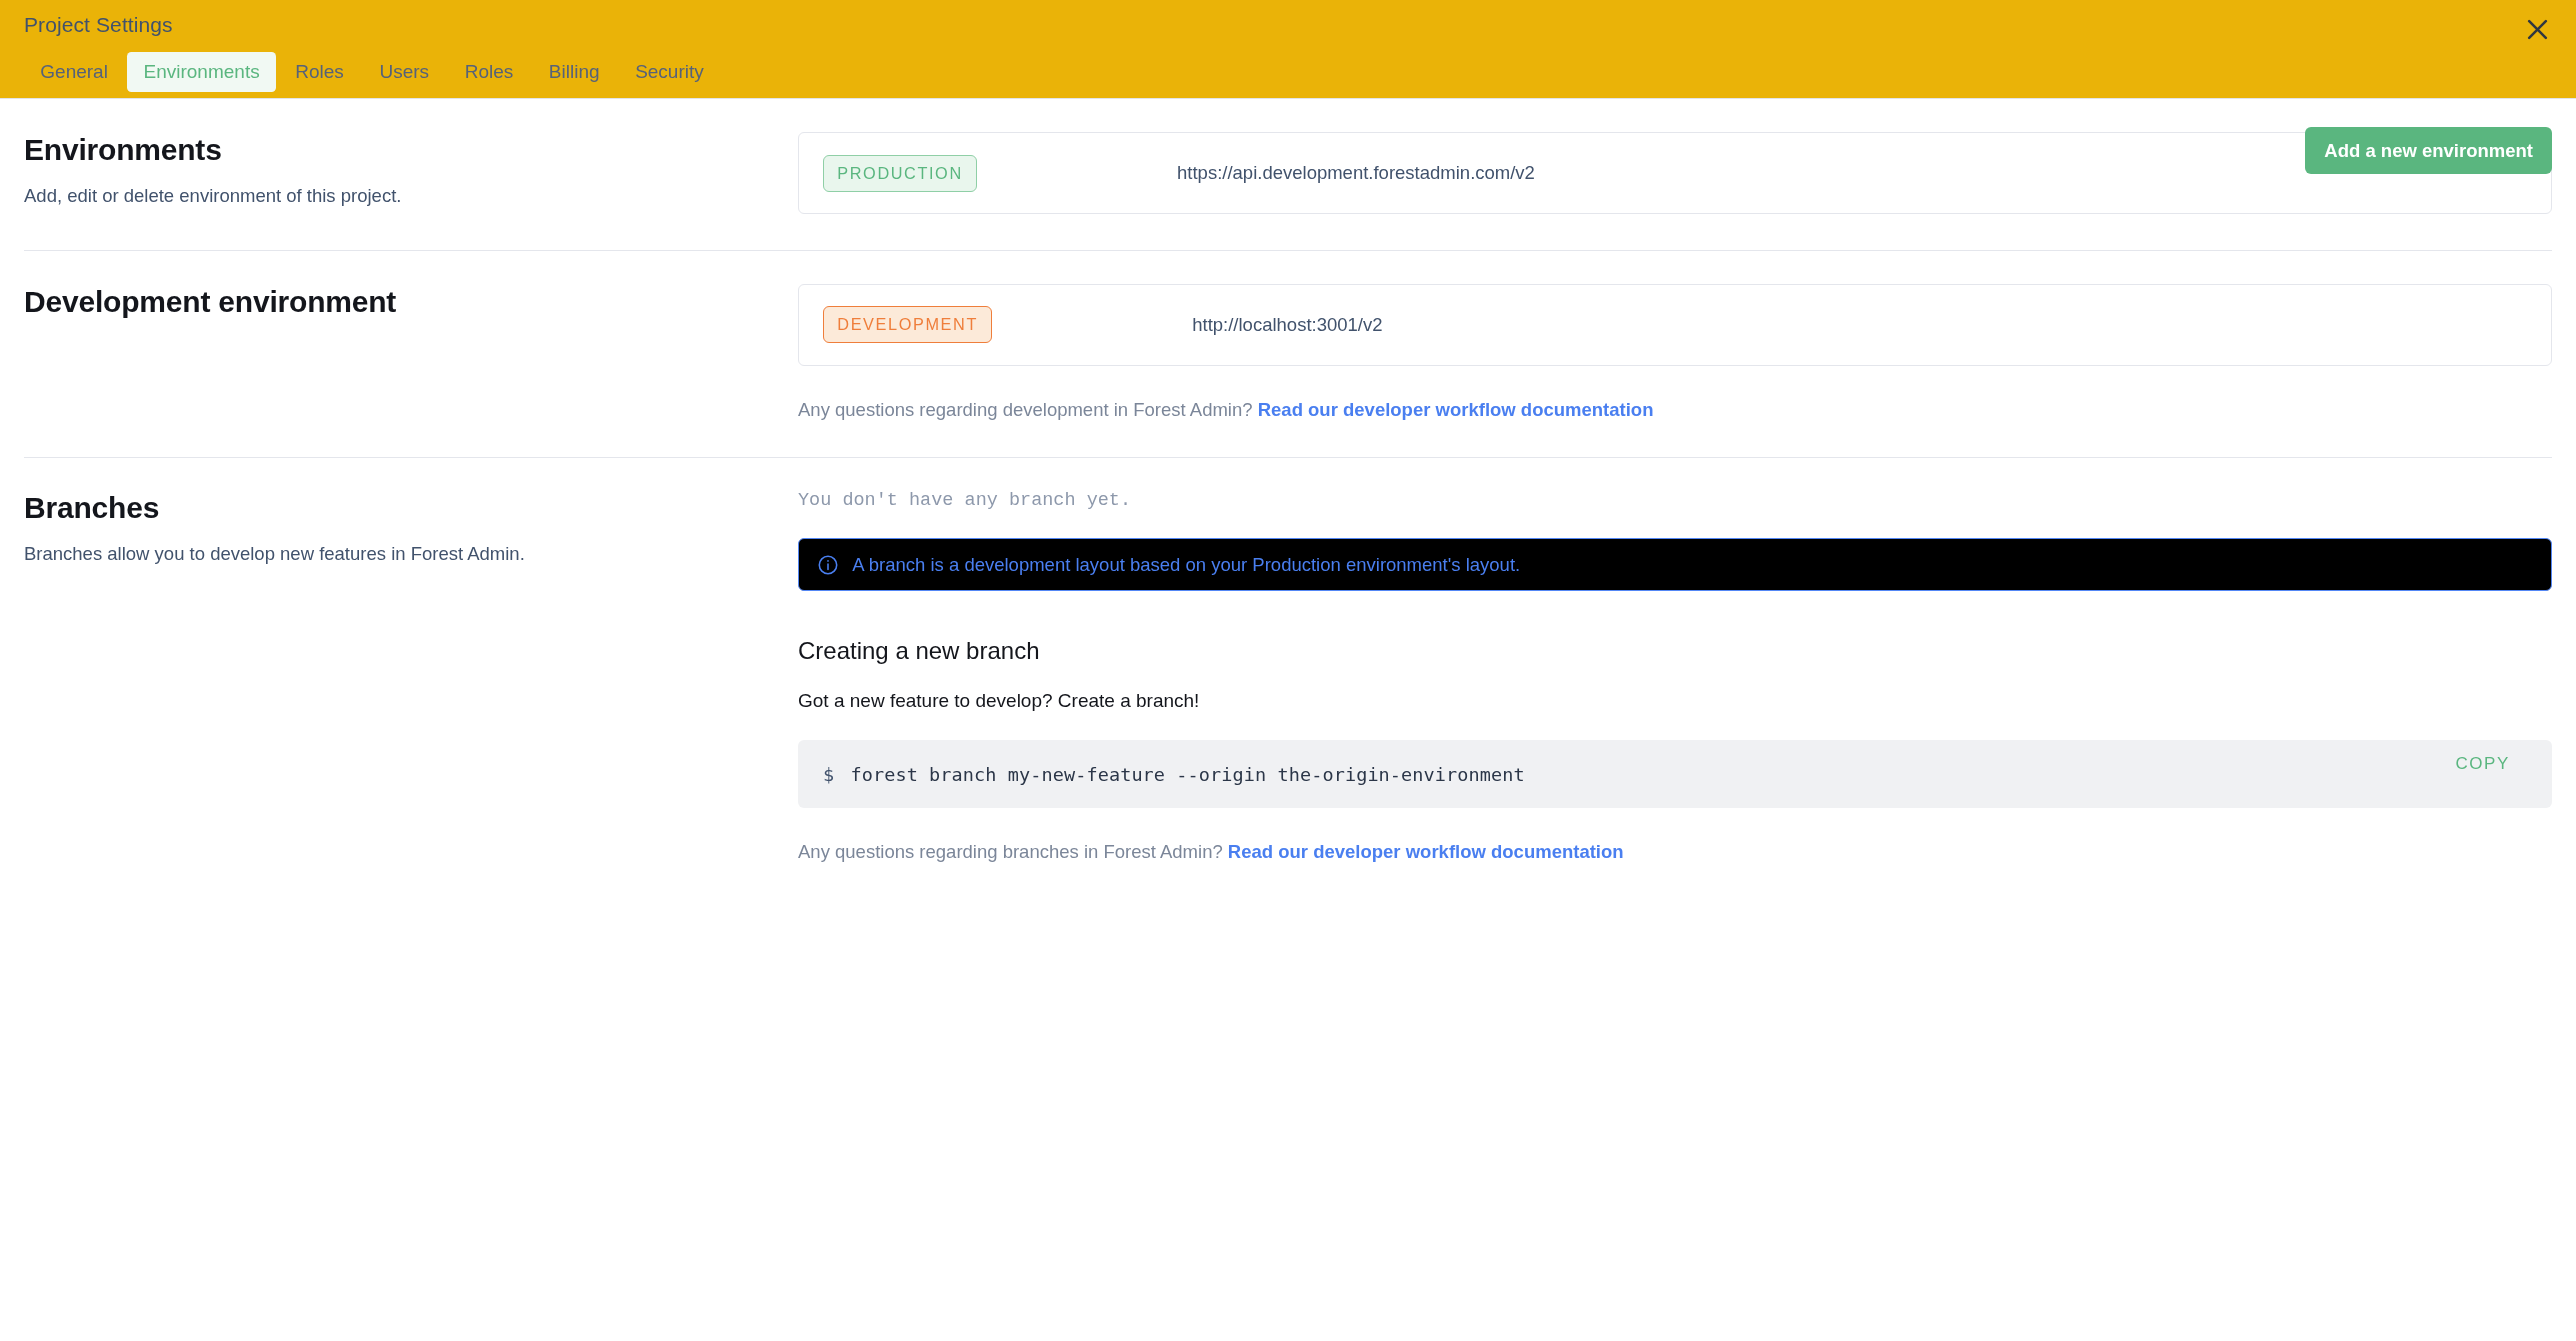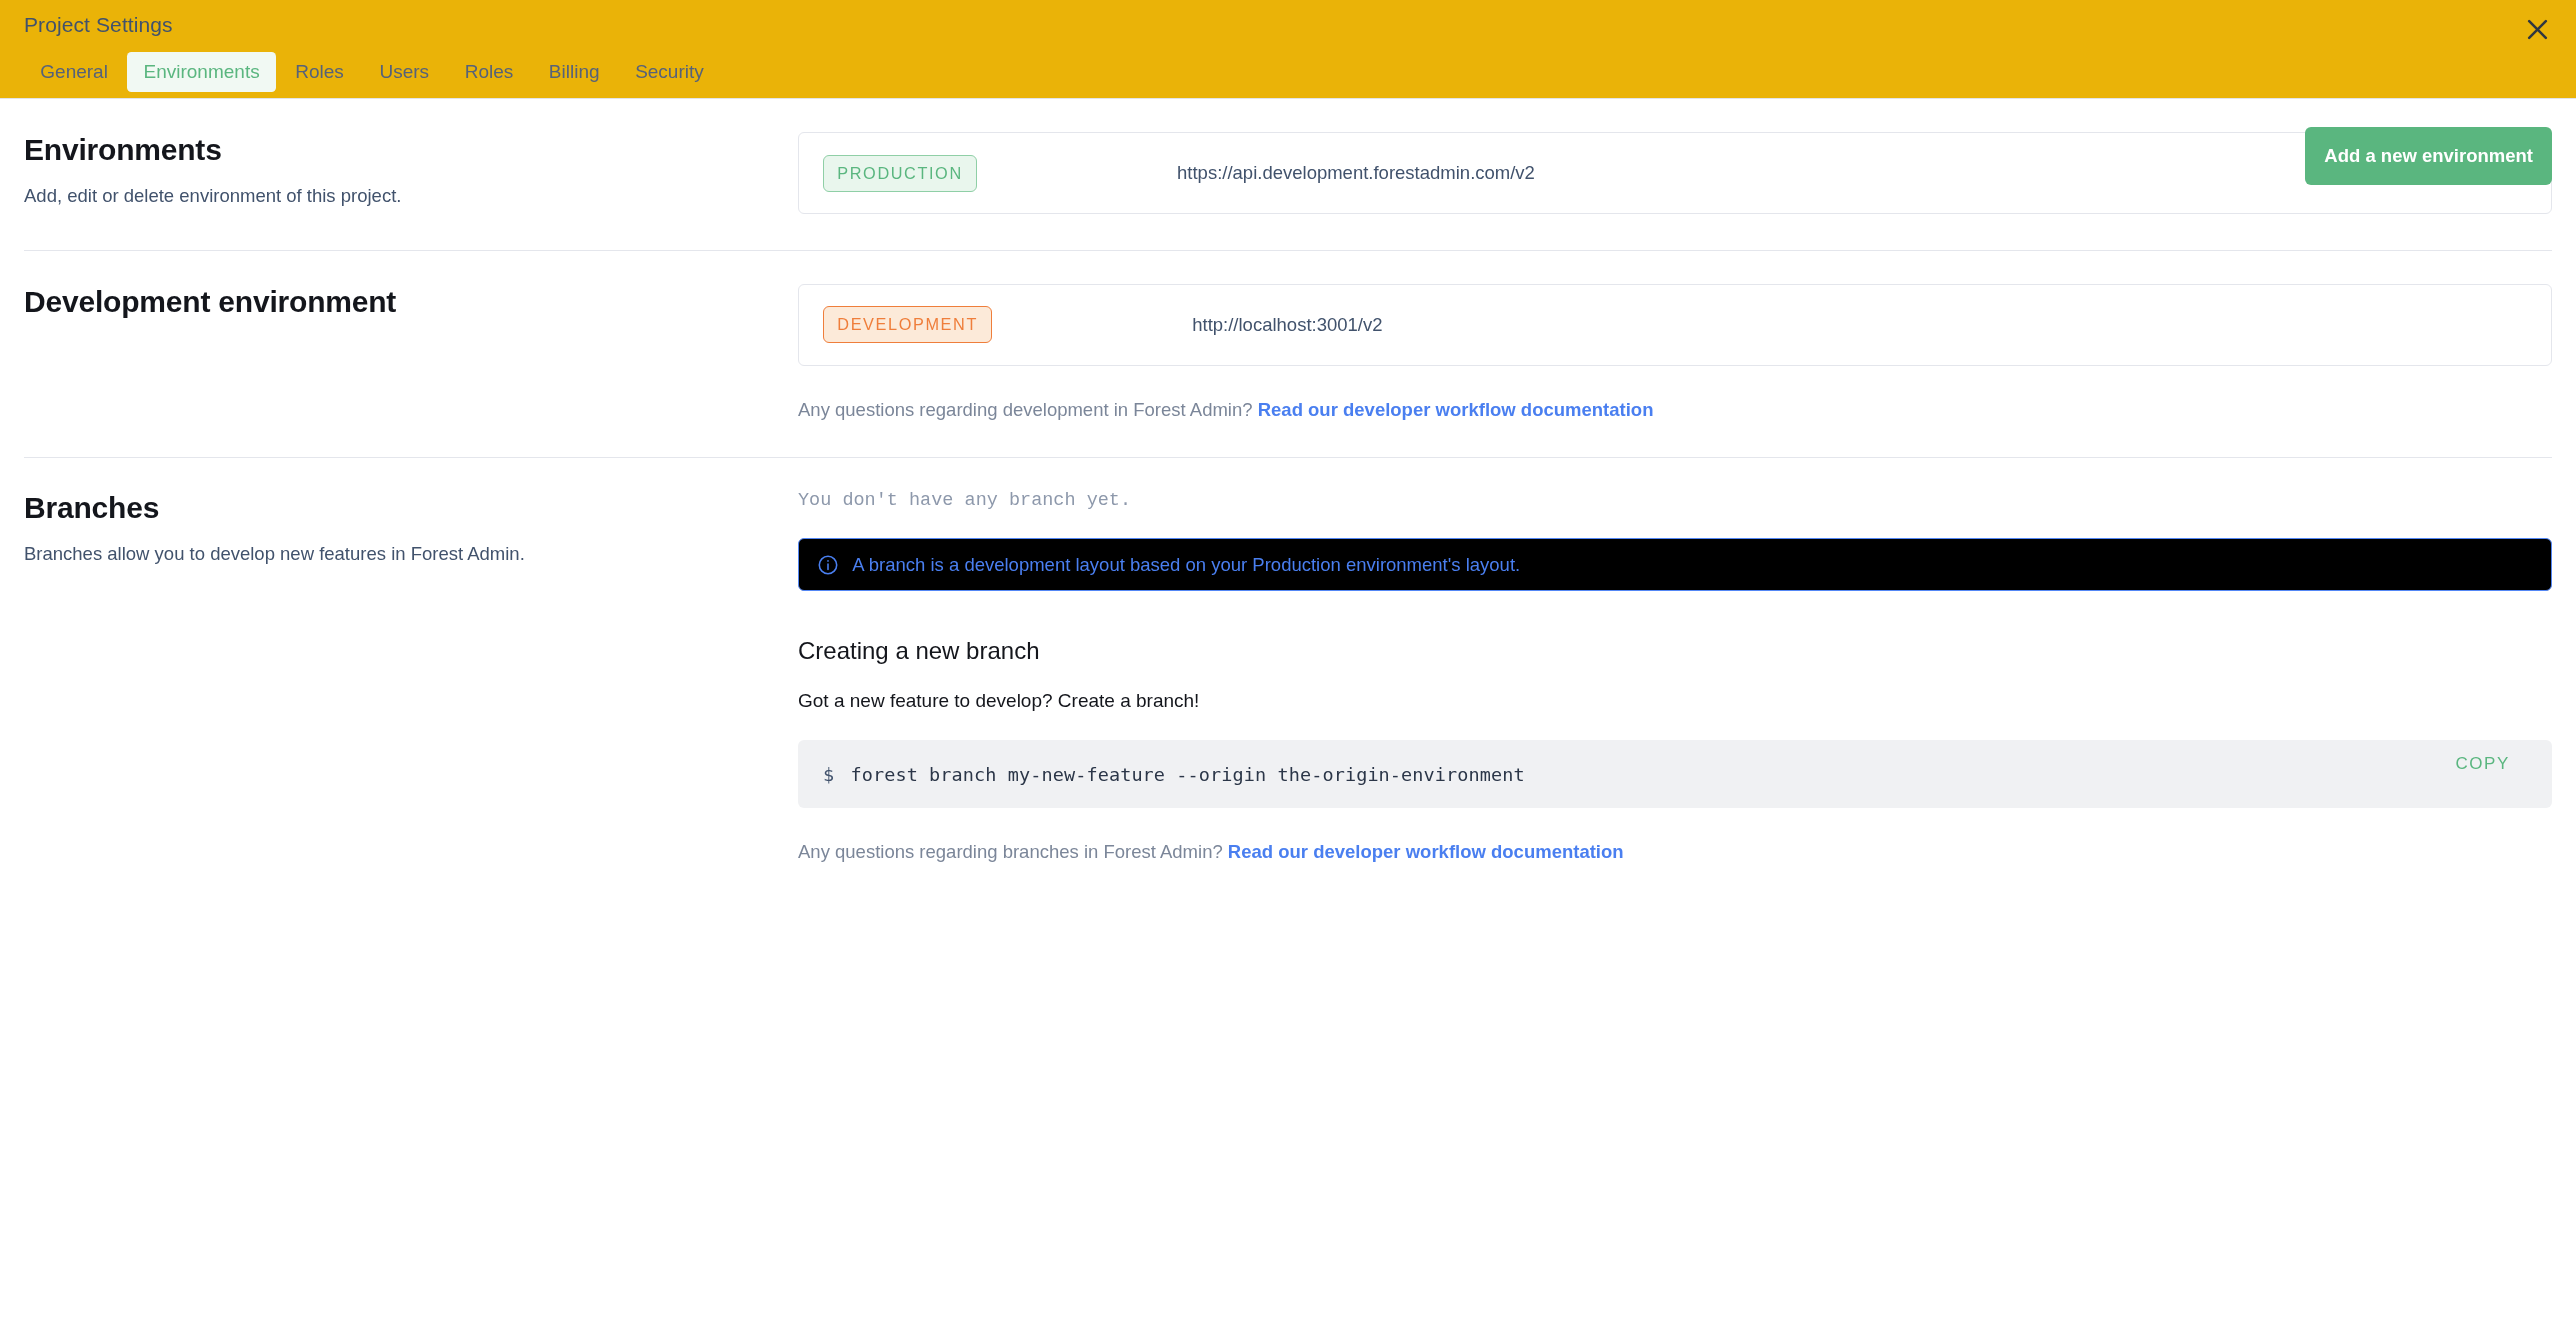--- a/index.html
+++ b/index.html
@@ -260,21 +260,21 @@
     <div class="section-right">
       <div class="env-card">
         <span class="badge badge-production">PRODUCTION</span>
         <span class="env-url">https://api.development.forestadmin.com/v2</span>
       </div>
     </div>
   </div>
 
   <div style="position:relative;height:0;">
     <div style="position:absolute;right:0;top:-87px;">
-      <div style="display:inline-flex;align-items:center;justify-content:center;height:58px;padding:0 19px;border-radius:6px;background:#5ab67f;color:#ffffff;font-size:18.5px;font-weight:700;cursor:pointer;">Add a new environment</div>
+      <div style="display:inline-flex;align-items:center;justify-content:center;height:47px;padding:0 19px;border-radius:6px;background:#5ab67f;color:#ffffff;font-size:18.5px;font-weight:700;cursor:pointer;">Add a new environment</div>
     </div>
   </div>
 
   <div class="divider"></div>
 
   <div class="section">
     <div class="section-left">
       <div class="section-title">Development environment</div>
     </div>
     <div class="section-right">

